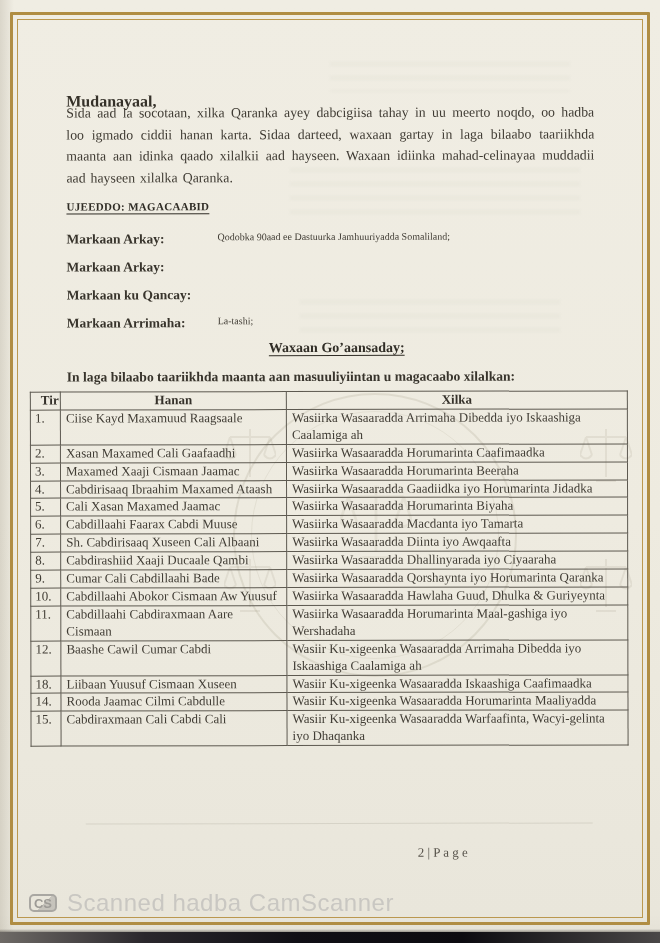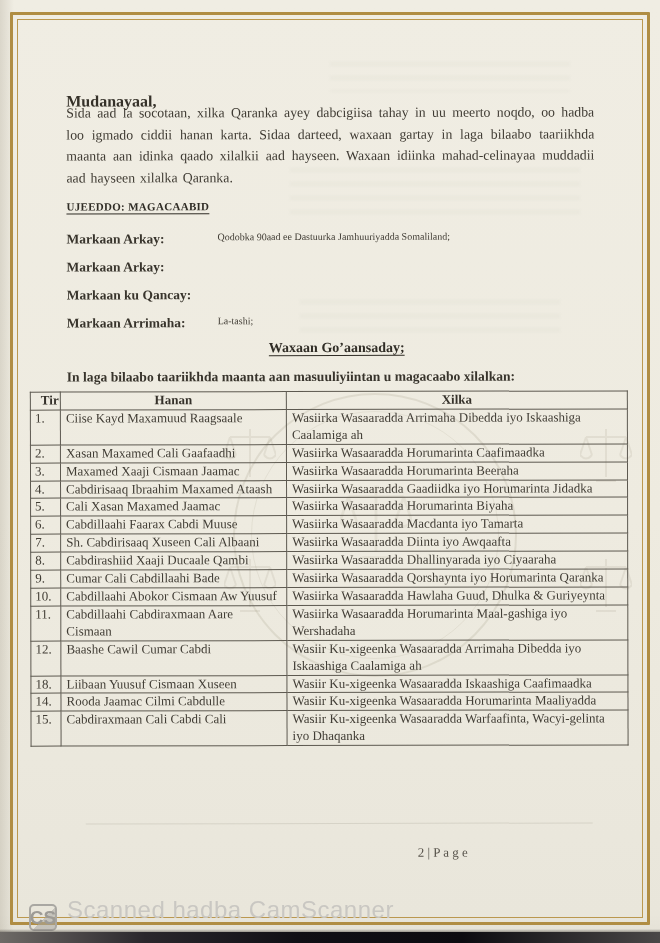--- a/index.html
+++ b/index.html
@@ -87,25 +87,24 @@
   }
   table.decree th { font-weight: bold; text-align: center; color: #35312a; height: 17px; }
   table.decree th.h-tir { text-align: center; padding-left: 10px; margin-left: 20px; }
   table.decree td:first-child { padding-left: 4px; }
 
   .footer-rule { position: absolute; left: 85px; top: 823px; width: 507px; height: 1px; background: #d6d3c7; }
   .footer-page { position: absolute; left: 292px; top: 829px; width: 300px; text-align: center; font-size: 13px; color: #56524a; margin-top: 16px; }
 
   .camscanner { position: absolute; left: 29px; top: 889px; display: flex; align-items: center; gap: 10px; }
   .cs-badge {
-    width: 28px; height: 27px; border: 2.5px solid #a9a7a2; border-radius: 5px;
+    width: 28px; height: 18px; border: 2.5px solid #a9a7a2; border-radius: 5px;
     display: flex; align-items: center; justify-content: center;
-    font-family: "Liberation Sans", sans-serif; font-weight: bold; font-size: 19px; color: #9d9b96;
+    font-family: "Liberation Sans", sans-serif; font-weight: bold; font-size: 13px; color: #9d9b96;
     background: linear-gradient(135deg, rgba(169,167,162,0) 55%, rgba(169,167,162,.55) 55%);
-    margin-top: 15px;
   }
   .cs-text {
     font-family: "Liberation Sans", sans-serif; font-size: 24px; color: #c9c7c2; letter-spacing: .5px;
   }
 </style>
 </head>
 <body>
 
 <div id="photo">
 

